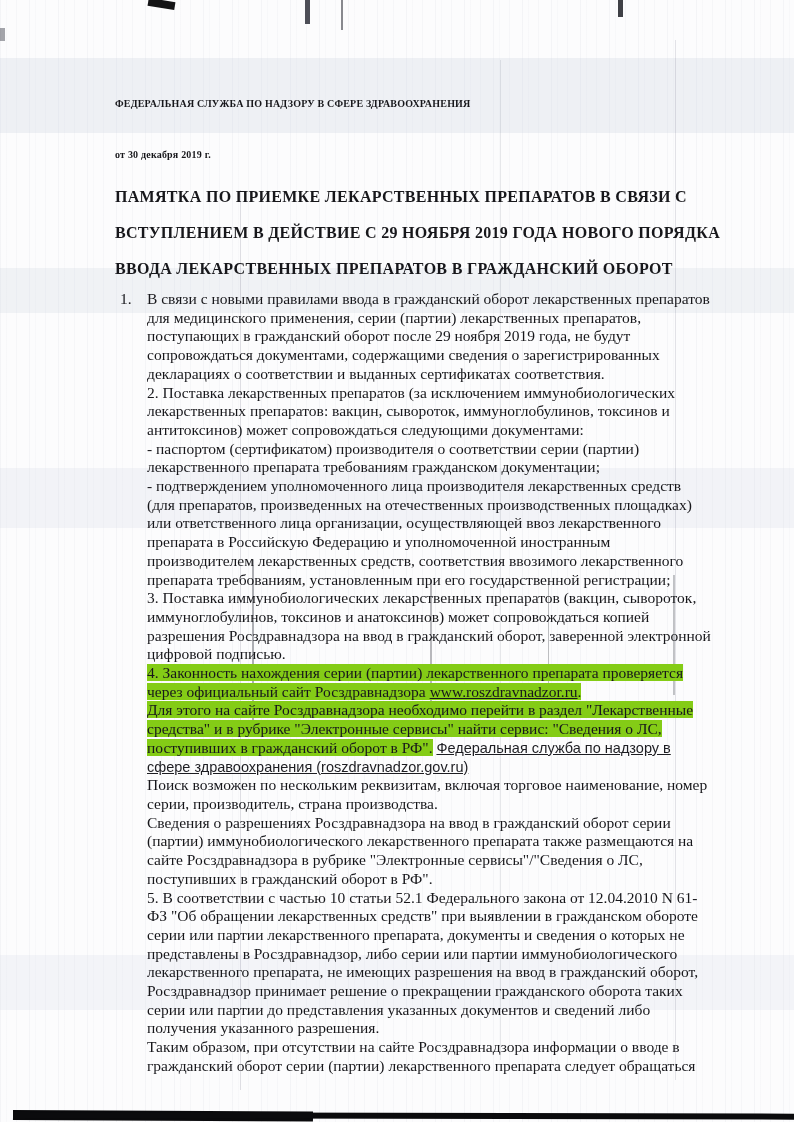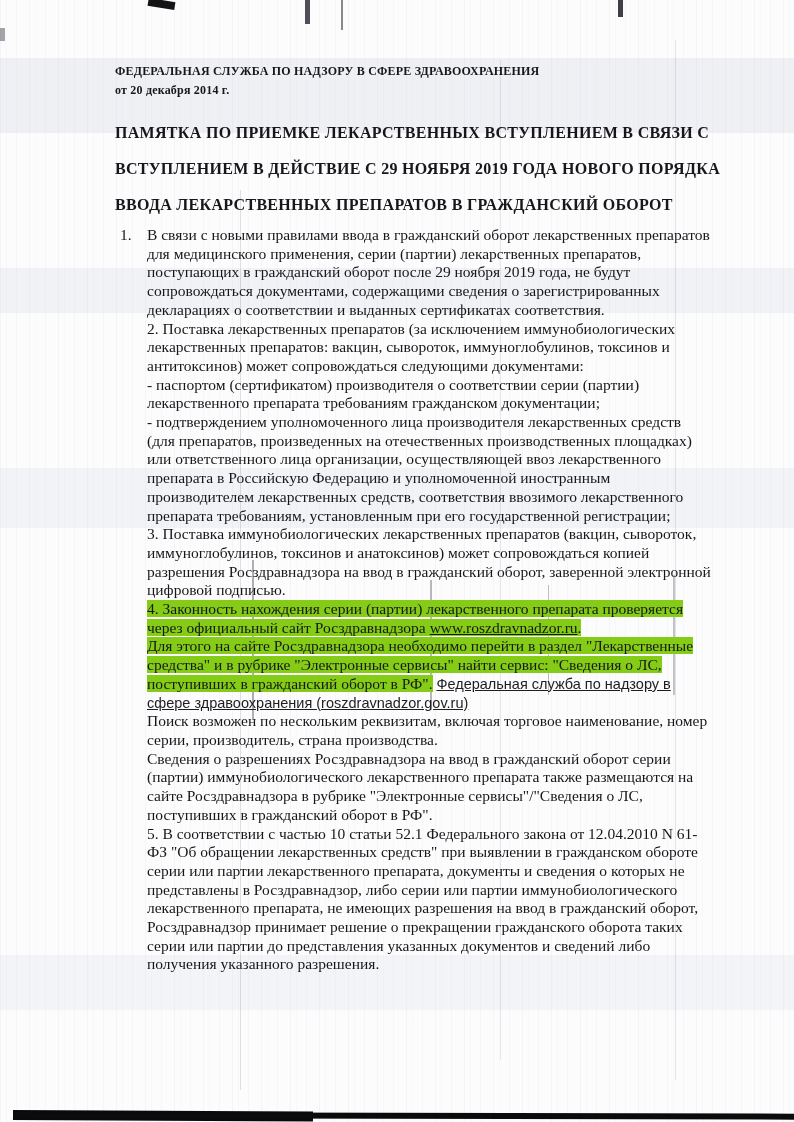--- a/index.html
+++ b/index.html
@@ -27,21 +27,21 @@
   }
   .scan-bottom-thick{
     position:absolute;left:13px;top:1110px;width:300px;height:10px;
     background:#0a0a0c;transform:rotate(0.3deg);transform-origin:left center;
   }
   
   .page-content{
     position:absolute;left:115px;top:62px;width:597px;
   }
   .doc-header-org, .doc-header-date{
-    font-weight:bold;font-size:12px;line-height:19px;letter-spacing:0.2px;
+    font-weight:bold;font-size:10px;line-height:19px;letter-spacing:0.2px;margin-top:32px;
   }
   .doc-title{margin-top:15px;}
   .title-line{
     font-weight:bold;font-size:16px;line-height:36px;letter-spacing:0.3px;
     white-space:nowrap;
   }
   .doc-body{
     margin-left:32px;margin-top:3px;
     font-size:15.5px;line-height:18.7px;
   }
@@ -74,34 +74,35 @@
 <div class="mark" style="left:305px;top:0;width:5px;height:24px;background:rgba(20,22,32,0.75);"></div>
 <div class="mark" style="left:341px;top:0;width:2px;height:30px;background:rgba(20,22,32,0.5);"></div>
 <div class="mark" style="left:618px;top:0;width:5px;height:17px;background:rgba(15,16,24,0.8);"></div>
 <div class="mark" style="left:0;top:28px;width:5px;height:13px;background:rgba(30,32,44,0.4);"></div>
 <div class="scan-bottom-thick"></div>
 <div class="scan-bottom-bar"></div>
 
 <div class="page-content">
 
   <div class="doc-header-org">ФЕДЕРАЛЬНАЯ СЛУЖБА ПО НАДЗОРУ В СФЕРЕ ЗДРАВООХРАНЕНИЯ</div>
-  <div class="doc-header-date">от 20 декабря 2014 г.</div>
+  <div class="doc-header-date">от 30 декабря 2019 г.</div>
 
   <div class="doc-title">
-    <div class="title-line">ПАМЯТКА ПО ПРИЕМКЕ ЛЕКАРСТВЕННЫХ ВСТУПЛЕНИЕМ В СВЯЗИ С</div>
+    <div class="title-line">ПАМЯТКА ПО ПРИЕМКЕ ЛЕКАРСТВЕННЫХ ПРЕПАРАТОВ В СВЯЗИ С</div>
     <div class="title-line">ВСТУПЛЕНИЕМ В ДЕЙСТВИЕ С 29 НОЯБРЯ 2019 ГОДА НОВОГО ПОРЯДКА</div>
     <div class="title-line">ВВОДА ЛЕКАРСТВЕННЫХ ПРЕПАРАТОВ В ГРАЖДАНСКИЙ ОБОРОТ</div>
   </div>
 
   <div class="doc-body">
     <p class="para with-marker"><span class="marker">1.</span><span>В связи с новыми правилами ввода в гражданский оборот лекарственных препаратов для медицинского применения, серии (партии) лекарственных препаратов, поступающих в гражданский оборот после 29 ноября 2019 года, не будут сопровождаться документами, содержащими сведения о зарегистрированных декларациях о соответствии и выданных сертификатах соответствия.</span></p>
     <p class="para"><span>2. Поставка лекарственных препаратов (за исключением иммунобиологических лекарственных препаратов: вакцин, сывороток, иммуноглобулинов, токсинов и антитоксинов) может сопровождаться следующими документами:</span></p>
     <p class="para"><span>- паспортом (сертификатом) производителя о соответствии серии (партии) лекарственного препарата требованиям гражданском документации;</span></p>
     <p class="para"><span>- подтверждением уполномоченного лица производителя лекарственных средств (для препаратов, произведенных на отечественных производственных площадках) или ответственного лица организации, осуществляющей ввоз лекарственного препарата в Российскую Федерацию и уполномоченной иностранным производителем лекарственных средств, соответствия ввозимого лекарственного препарата требованиям, установленным при его государственной регистрации;</span></p>
     <p class="para"><span>3. Поставка иммунобиологических лекарственных препаратов (вакцин, сывороток, иммуноглобулинов, токсинов и анатоксинов) может сопровождаться копией разрешения Росздравнадзора на ввод в гражданский оборот, заверенной электронной цифровой подписью.</span></p>
     <p class="para"><span class="hl">4. Законность нахождения серии (партии) лекарственного препарата проверяется через официальный сайт Росздравнадзора </span><span class="hl link-serif">www.roszdravnadzor.ru</span><span class="hl">.</span></p>
     <p class="para"><span class="hl">Для этого на сайте Росздравнадзора необходимо перейти в раздел "Лекарственные средства" и в рубрике "Электронные сервисы" найти сервис: "Сведения о ЛС, поступивших в гражданский оборот в РФ".</span> <span class="link-sans">Федеральная служба по надзору в сфере здравоохранения (roszdravnadzor.gov.ru)</span></p>
     <p class="para"><span>Поиск возможен по нескольким реквизитам, включая торговое наименование, номер серии, производитель, страна производства.</span></p>
     <p class="para"><span>Сведения о разрешениях Росздравнадзора на ввод в гражданский оборот серии (партии) иммунобиологического лекарственного препарата также размещаются на сайте Росздравнадзора в рубрике "Электронные сервисы"/"Сведения о ЛС, поступивших в гражданский оборот в РФ".</span></p>
     <p class="para"><span>5. В соответствии с частью 10 статьи 52.1 Федерального закона от 12.04.2010 N 61-ФЗ "Об обращении лекарственных средств" при выявлении в гражданском обороте серии или партии лекарственного препарата, документы и сведения о которых не представлены в Росздравнадзор, либо серии или партии иммунобиологического лекарственного препарата, не имеющих разрешения на ввод в гражданский оборот, Росздравнадзор принимает решение о прекращении гражданского оборота таких серии или партии до представления указанных документов и сведений либо получения указанного разрешения.</span></p>
+    <p class="para"><span>Таким образом, при отсутствии на сайте Росздравнадзора информации о вводе в гражданский оборот серии (партии) лекарственного препарата следует обращаться</span></p>
   </div>
 
 </div>
 
 </body></html>

